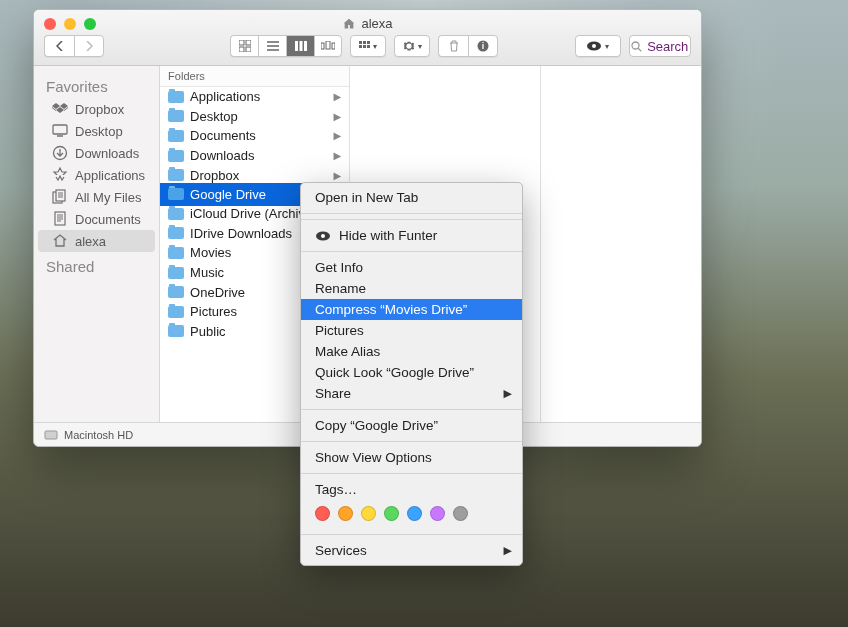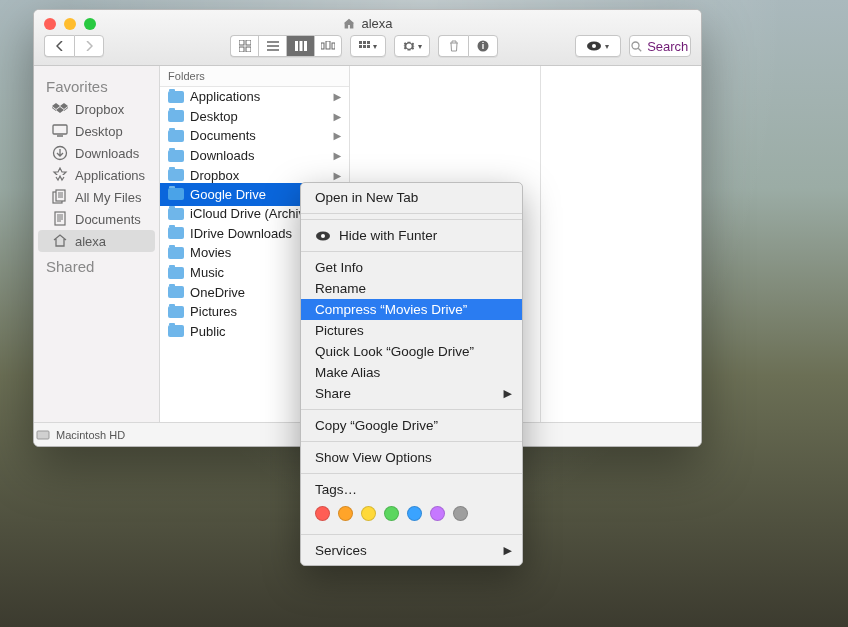--- a/index.html
+++ b/index.html
@@ -35,21 +35,21 @@
   .sbicon { width:16px; height:16px; display:flex; align-items:center; justify-content:center; color:#727272;}
   .colview { flex:1; display:flex; }
   .col { width:190px; border-right:1px solid #e0e0e0; }
   .colhdr { font-size:11px; color:#666; padding:4px 8px; border-bottom:1px solid #e6e6e6; background:#fcfcfc;}
   .fitem { font-size:13px; color:#222; padding:2.3px 8px; display:flex; align-items:center; gap:6px; position:relative;}
   .fitem .arrow { position:absolute; right:8px; color:#888; font-size:10px;}
   .fitem.sel { background:#0a66dc; color:#fff; border:2px solid #0a66dc; margin:-2px 0; padding:2px 6px;}
   .fitem.sel .arrow { color:#fff;}
   .ficon { width:16px; height:12px; background:#6fb6ea; border-radius:2px; position:relative;}
   .ficon::before { content:""; position:absolute; top:-2px; left:1px; width:6px; height:2px; background:#6fb6ea; border-radius:1px 1px 0 0;} .ficon.gd{background:#4aa3e8;}
-  .pathbar { height:24px; border-top:1px solid #d8d8d8; background:#f5f5f5; font-size:11px; color:#555; display:flex; align-items:center; padding:0 2px; gap:6px;}
+  .pathbar { height:24px; border-top:1px solid #d8d8d8; background:#f5f5f5; font-size:11px; color:#555; display:flex; align-items:center; padding:0 10px; gap:6px;}
 
   .ctxmenu {
     position:absolute; left:300px; top:182px; width:223px;
     background:#f0f0f0; border:1px solid #bdbdbd; border-radius:5px;
     box-shadow: 0 12px 36px rgba(0,0,0,0.35);
     font-size:13.5px; color:#222; padding:4px 0;
   }
   .mi { padding:3px 20px 3px 14px; position:relative; display:flex; align-items:center; gap:8px;}
   .mi.sel { background:#2a7cf1; color:#fff; }
   .msep { height:1px; background:#d4d4d4; margin:5px 0; }
@@ -342,24 +342,24 @@
     <div class="mi">
       <span>Rename</span>
     </div>
     <div class="mi sel">
       <span>Compress “Movies Drive”</span>
     </div>
     <div class="mi">
       <span>Pictures</span>
     </div>
     <div class="mi">
+      <span>Make Alias</span>
+    </div>
+    <div class="mi">
       <span>Quick Look “Google Drive”</span>
-    </div>
-    <div class="mi">
-      <span>Make Alias</span>
     </div>
     <div class="mi">
       <span>Share</span>
       <span class="arrow">▶</span>
     </div>
     <div class="msep"></div>
     <div class="mi">
       <span>Copy “Google Drive”</span>
     </div>
     <div class="msep"></div>

